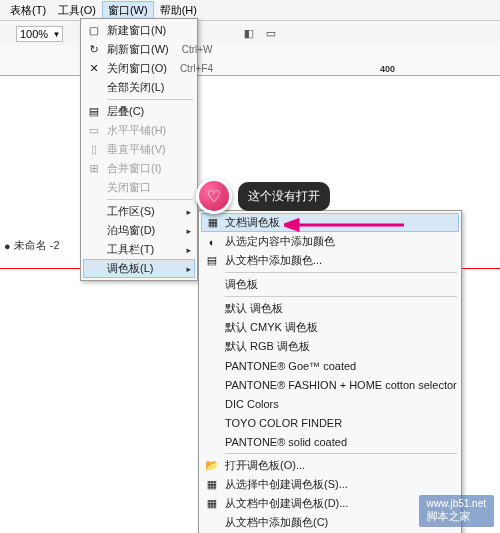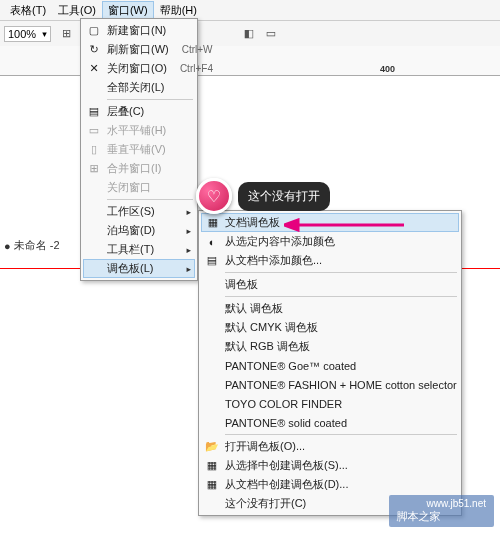--- a/index.html
+++ b/index.html
@@ -1,20 +1,20 @@
 <!DOCTYPE html>
 <html><head>
 <meta charset="utf-8">
 <style>
 * { margin: 0; padding: 0; box-sizing: border-box; font-family: "Microsoft YaHei", "SimSun", sans-serif; font-size: 11px; }
 body { background: #fff; width: 500px; height: 533px; overflow: hidden; position: relative; }
 .menubar { display: flex; background: #f5f5f5; border-bottom: 1px solid #ccc; height: 20px; align-items: center; padding: 10px 4px; }
 .menubar span { padding: 2px 6px; cursor: default; }
 .menubar span.active { background: #d6e8f6; border: 1px solid #9cc5e9; padding: 1px 5px; }
-.toolbar { display: flex; align-items: center; height: 26px; background: #f5f5f5; border-bottom: 1px solid #ccc; padding: 0 4px; gap: 7px; }
+.toolbar { display: flex; align-items: center; height: 26px; background: #f5f5f5; border-bottom: 1px solid #ccc; padding: 0 16px; gap: 16px; }
 .zoom { display: flex; align-items: center; border: 1px solid #bbb; background: #fff; padding: 1px 3px; }
 .ruler-area { position: relative; height: 30px; background: #f9f9f9; border-bottom: 1px solid #aaa; }
 .ruler-tick { position: absolute; top: 18px; font-size: 9px; color: #333; }
 .canvas-bg { position: absolute; top: 46px; left: 0; right: 0; bottom: 0; background: #fff; }
 .guide-h { position: absolute; left: 0; right: 0; top: 268px; border-top: 1px solid #ff0000; }
 .dropdown { position: absolute; left: 80px; top: 18px; width: 118px; background: #f8f8f8; border: 1px solid #999; box-shadow: 2px 2px 4px rgba(0,0,0,0.25); padding: 2px; }
 .submenu { position: absolute; left: 198px; top: 210px; width: 264px; background: #f8f8f8; border: 1px solid #999; box-shadow: 2px 2px 4px rgba(0,0,0,0.25); padding: 2px; }
 .mi { display: flex; align-items: center; height: 19px; padding: 0 4px 0 24px; position: relative; color: #222; white-space: nowrap; }
 .mi.disabled { color: #a0a0a0; }
 .mi.hover { background: #d6e8f6; border: 1px solid #9cc5e9; padding: 0 3px 0 23px; height: 19px; }
@@ -165,20 +165,24 @@
   <div class="mi">
       <span class="ico"></span>
       <span>PANTONE® Goe™ coated</span>
     </div>
   <div class="mi">
       <span class="ico"></span>
       <span>PANTONE® FASHION + HOME cotton selector</span>
     </div>
   <div class="mi">
       <span class="ico"></span>
+      <span>DIC Colors</span>
+    </div>
+  <div class="mi">
+      <span class="ico"></span>
       <span>TOYO COLOR FINDER</span>
     </div>
   <div class="mi">
       <span class="ico"></span>
       <span>PANTONE® solid coated</span>
     </div>
   <div class="sep"></div>
   <div class="mi">
       <span class="ico">📂</span>
       <span>打开调色板(O)...</span>
@@ -186,31 +190,31 @@
   <div class="mi">
       <span class="ico">▦</span>
       <span>从选择中创建调色板(S)...</span>
     </div>
   <div class="mi">
       <span class="ico">▦</span>
       <span>从文档中创建调色板(D)...</span>
     </div>
   <div class="mi">
       <span class="ico"></span>
-      <span>这个没有打开(C)</span>
+      <span>从文档中添加颜色(C)</span>
     </div>
 
 </div>
 
 <div class="callout">
   <div class="pin">♡</div>
   <div class="bubble">这个没有打开</div>
 </div>
 
 <svg class="arrow-annot" viewBox="0 0 120 14">
   <line class="arrow-line" x1="120" y1="7" x2="10" y2="7"></line>
   <polygon class="arrow-line" points="0,7 14,2 14,12"></polygon>
 </svg>
 
 <div class="watermark">
-  <div style="font-size:10px;margin-left:30px;">www.jb51.net</div>
+  <div style="font-size:10px;">www.jb51.net</div>
   <div>脚本之家</div>
 </div>
 
 </body></html>

